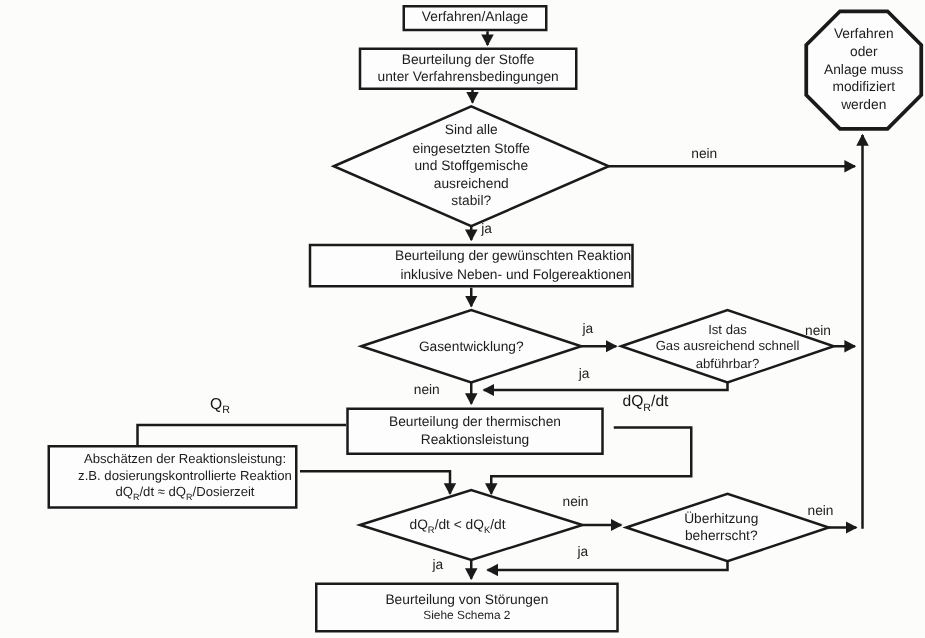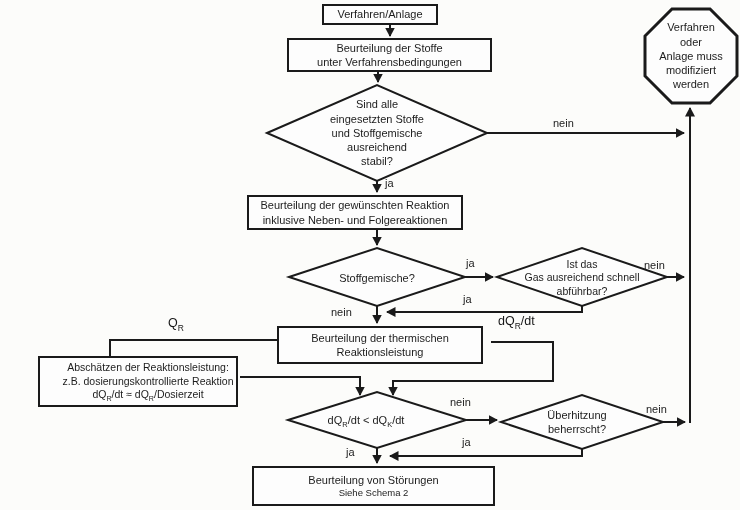--- a/index.html
+++ b/index.html
@@ -87,26 +87,26 @@
       <polygon points="288,420 377,392 466,420 377,448"></polygon>
       <polygon points="501,422 582,395 663,422 582,449"></polygon>
       <polygon points="672,9 710,9 737,36 737,76 710,103 672,103 645,76 645,36" stroke-width="3"></polygon>
     </g>
   </svg>
 
   <div class="node" style="left:322px;top:4px;width:116px;height:21px;">
     <span>Verfahren/Anlage</span>
   </div>
 
-  <div class="node" style="left:287px;top:38px;width:205px;height:34px;text-align:right;">
+  <div class="node" style="left:287px;top:38px;width:175px;height:34px;text-align:right;">
     <span>Beurteilung der Stoffe</span>
     <span>unter Verfahrensbedingungen</span>
   </div>
 
-  <div class="node" style="left:247px;top:195px;width:216px;height:35px;">
+  <div class="node" style="left:247px;top:195px;width:260px;height:35px;align-items:flex-end;">
     <span>Beurteilung der gewünschten Reaktion</span>
     <span>inklusive Neben- und Folgereaktionen</span>
   </div>
 
   <div class="node" style="left:277px;top:326px;width:206px;height:38px;">
     <span>Beurteilung der thermischen</span>
     <span>Reaktionsleistung</span>
   </div>
 
   <div class="node mid" style="left:38px;top:356px;width:200px;height:51px;padding-left:20px;">
@@ -124,21 +124,21 @@
 
   <div class="dtext" style="left:282px;top:95px;width:190px;height:76px;">
     <span>Sind alle</span>
     <span>eingesetzten Stoffe</span>
     <span>und Stoffgemische</span>
     <span>ausreichend</span>
     <span>stabil?</span>
   </div>
 
   <div class="dtext" style="left:307px;top:270px;width:140px;height:16px;">
-    <span>Stoffgemische?</span>
+    <span>Gasentwicklung?</span>
   </div>
 
   <div class="dtext mid" style="left:497px;top:253px;width:170px;height:50px;">
     <span>Ist das</span>
     <span>Gas ausreichend schnell</span>
     <span>abführbar?</span>
   </div>
 
   <div class="dtext" style="left:289px;top:412px;width:154px;height:17px;">
     <span>

